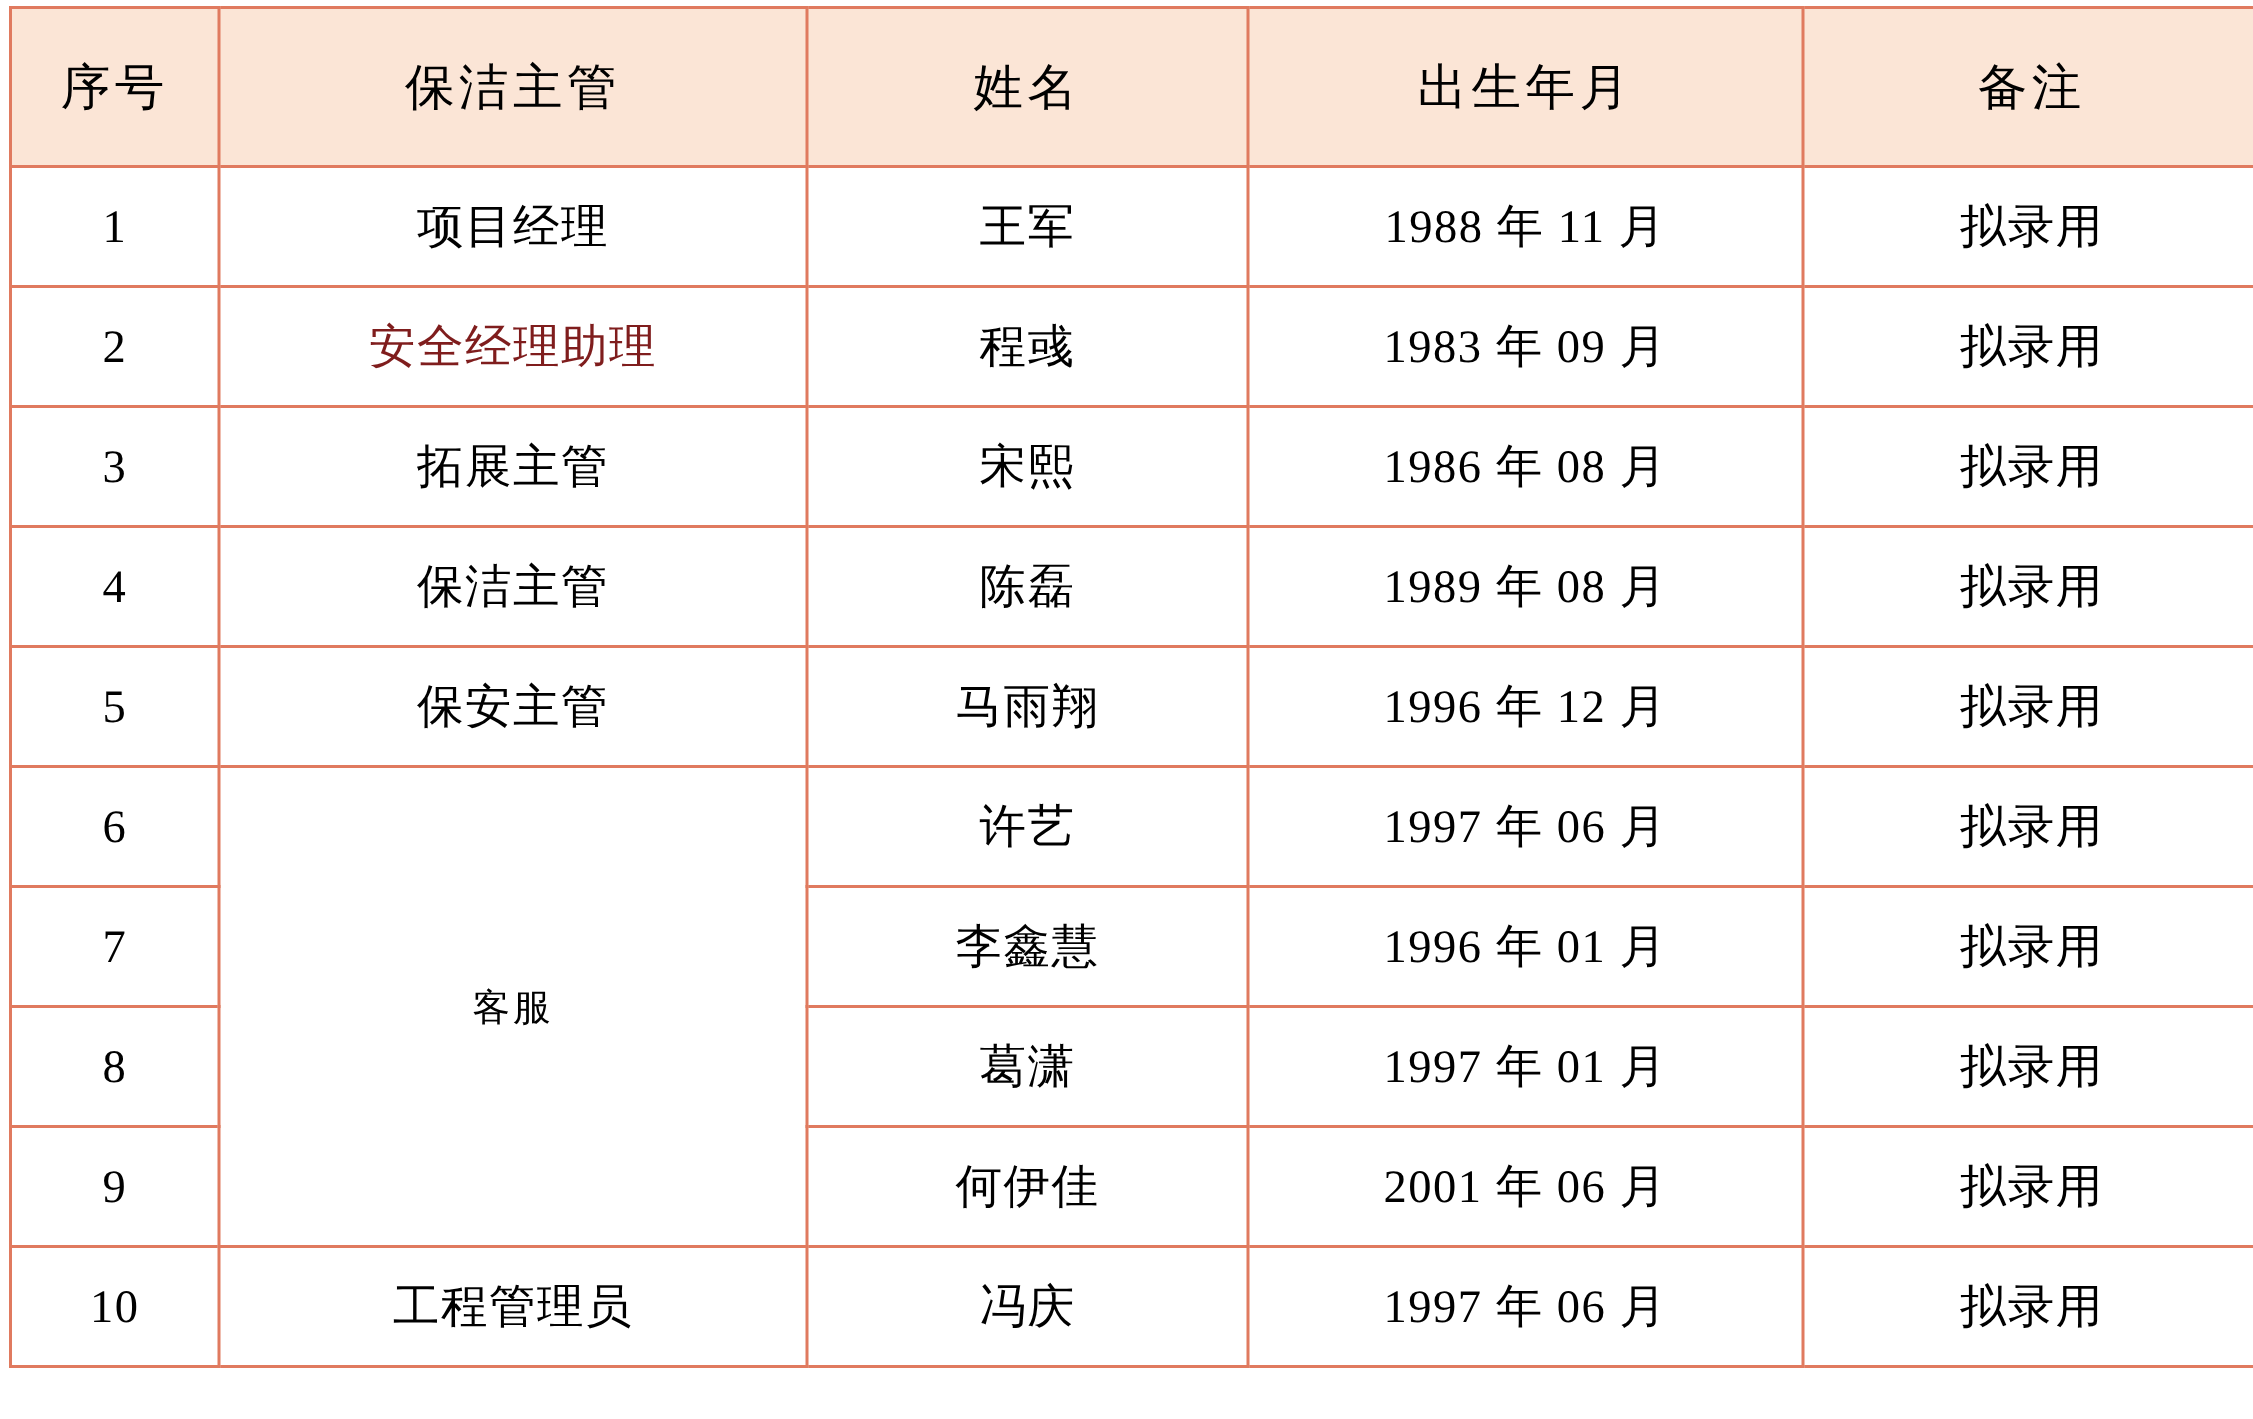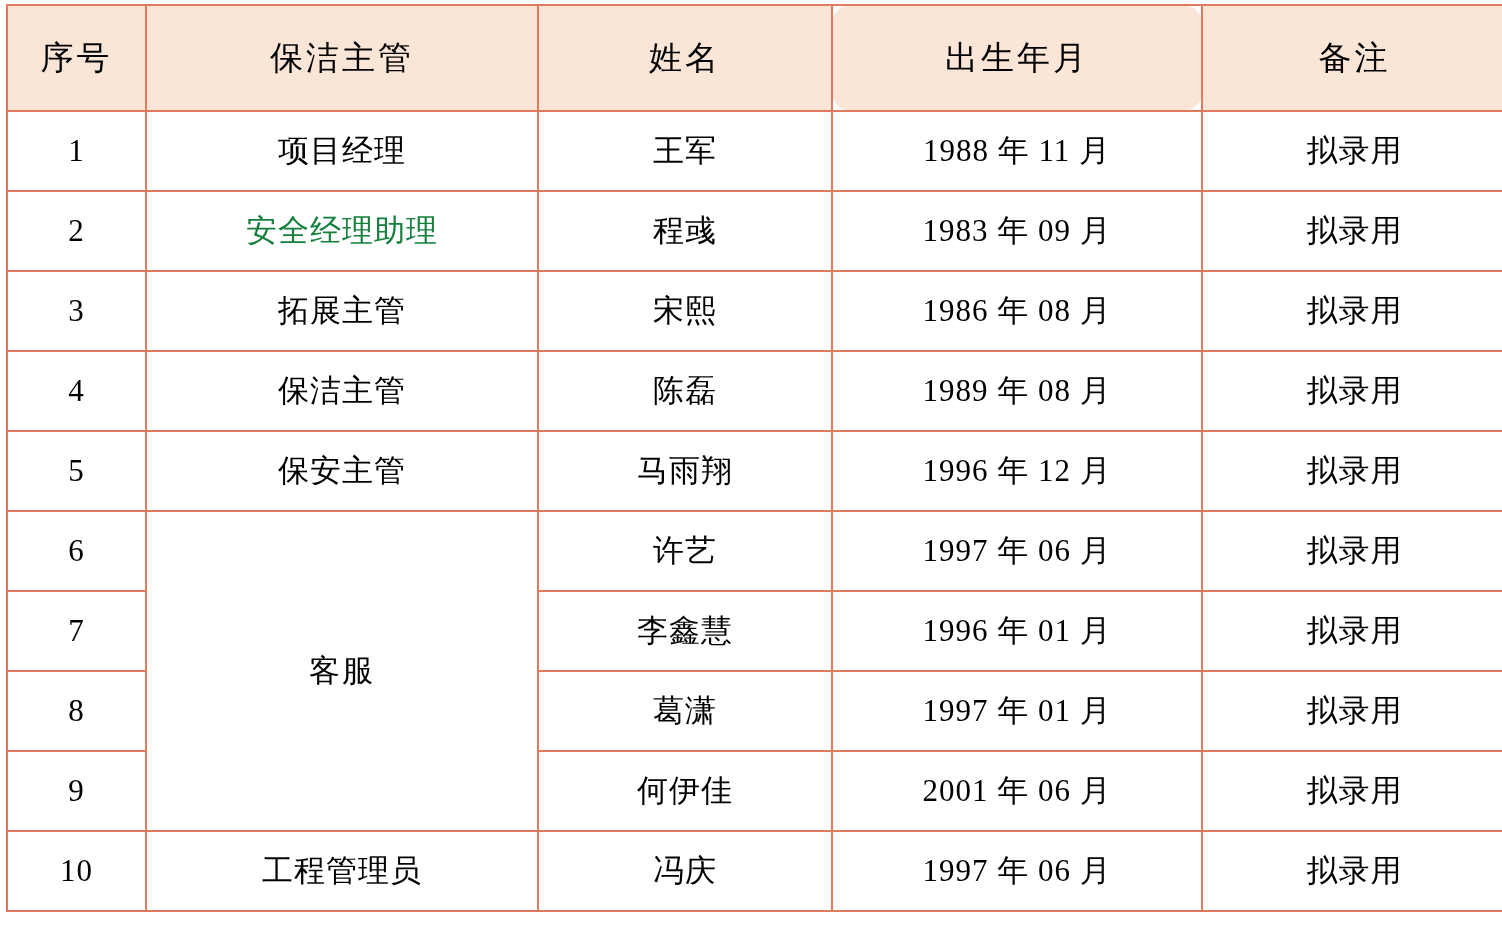--- a/index.html
+++ b/index.html
@@ -50,49 +50,49 @@
   td.c-post   { width: 390px; }
   td.c-name   { width: 292px; }
   td.c-birth  { width: 368px; }
   td.c-remark { width: 303px; }
   th.c-index  { width: 137px; }
   th.c-post   { width: 390px; }
   th.c-name   { width: 292px; }
   th.c-birth  { width: 368px; }
   th.c-remark { width: 303px; }
   .merged-post {
-    font-size: 31px;
+    font-size: 25px;
     letter-spacing: 2px;
   }
 </style>
 </head>
 <body>
 
 <div id="sheet">
   <table class="roster">
     <thead>
       <tr>
         <th class="c-index" style="border-color: rgb(224, 122, 95); color: rgb(0, 0, 0); background: rgb(251, 229, 214);">序号</th>
         <th class="c-post" style="border-color: rgb(224, 122, 95); color: rgb(0, 0, 0); background: rgb(251, 229, 214);">保洁主管</th>
         <th class="c-name" style="border-color: rgb(224, 122, 95); color: rgb(0, 0, 0); background: rgb(251, 229, 214);">姓名</th>
-        <th class="c-birth" style="border-color: rgb(224, 122, 95); color: rgb(0, 0, 0); background: rgb(251, 229, 214); border-radius: 19px;">出生年月</th>
+        <th class="c-birth" style="border-color: rgb(224, 122, 95); color: rgb(0, 0, 0); background: rgb(251, 229, 214);">出生年月</th>
         <th class="c-remark" style="border-color: rgb(224, 122, 95); color: rgb(0, 0, 0); background: rgb(251, 229, 214);">备注</th>
       </tr>
     </thead>
     <tbody>
       <tr>
         <td class="c-index" style="border-color: rgb(224, 122, 95); color: rgb(0, 0, 0);">1</td>
         <td class="c-post" style="border-color: rgb(224, 122, 95); color: rgb(0, 0, 0);">项目经理</td>
         <td class="c-name" style="border-color: rgb(224, 122, 95); color: rgb(0, 0, 0);">王军</td>
         <td class="c-birth" style="border-color: rgb(224, 122, 95); color: rgb(0, 0, 0);">1988 年 11 月</td>
         <td class="c-remark" style="border-color: rgb(224, 122, 95); color: rgb(0, 0, 0);">拟录用</td>
       </tr>
       <tr>
         <td class="c-index" style="border-color: rgb(224, 122, 95); color: rgb(0, 0, 0);">2</td>
-        <td class="c-post" style="border-color: rgb(224, 122, 95); color: #15803d;">安全经理助理</td>
+        <td class="c-post" style="border-color: rgb(224, 122, 95); color: #7f1d1d;">安全经理助理</td>
         <td class="c-name" style="border-color: rgb(224, 122, 95); color: rgb(0, 0, 0);">程彧</td>
         <td class="c-birth" style="border-color: rgb(224, 122, 95); color: rgb(0, 0, 0);">1983 年 09 月</td>
         <td class="c-remark" style="border-color: rgb(224, 122, 95); color: rgb(0, 0, 0);">拟录用</td>
       </tr>
       <tr>
         <td class="c-index" style="border-color: rgb(224, 122, 95); color: rgb(0, 0, 0);">3</td>
         <td class="c-post" style="border-color: rgb(224, 122, 95); color: rgb(0, 0, 0);">拓展主管</td>
         <td class="c-name" style="border-color: rgb(224, 122, 95); color: rgb(0, 0, 0);">宋熙</td>
         <td class="c-birth" style="border-color: rgb(224, 122, 95); color: rgb(0, 0, 0);">1986 年 08 月</td>
         <td class="c-remark" style="border-color: rgb(224, 122, 95); color: rgb(0, 0, 0);">拟录用</td>

